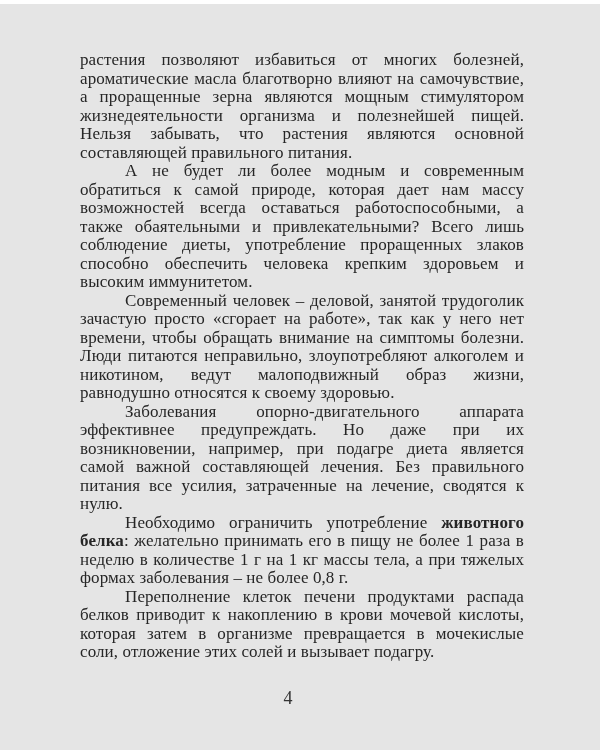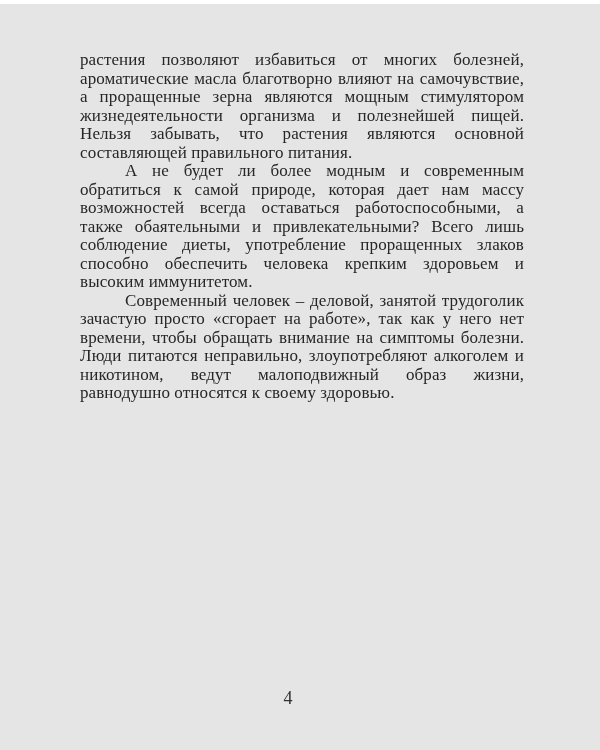--- a/index.html
+++ b/index.html
@@ -61,20 +61,23 @@
 <div class="page">
 
   <div class="text-block">
 
     <p class="para">растения позволяют избавиться от многих болезней, ароматические масла благотворно влияют на самочувствие, а проращенные зерна являются мощным стимулятором жизнедеятельности организма и полезнейшей пищей. Нельзя забывать, что растения являются основной составляющей правильного питания.</p>
 
     <p class="para indent">А не будет ли более модным и современным обратиться к самой природе, которая дает нам массу возможностей всегда оставаться работоспособными, а также обаятельными и привлекательными? Всего лишь соблюдение диеты, употребление проращенных злаков способно обеспечить человека крепким здоровьем и высоким иммунитетом.</p>
 
     <p class="para indent">Современный человек – деловой, занятой трудоголик зачастую просто «сгорает на работе», так как у него нет времени, чтобы обращать внимание на симптомы болезни. Люди питаются неправильно, злоупотребляют алкоголем и никотином, ведут малоподвижный образ жизни, равнодушно относятся к своему здоровью.</p>
 
+    <p class="para indent">Заболевания опорно-двигательного аппарата эффективнее предупреждать. Но даже при их возникновении, например, при подагре диета является самой важной составляющей лечения. Без правильного питания все усилия, затраченные на лечение, сводятся к нулю.</p>
 
+    <p class="para indent"><span>Необходимо ограничить употребление </span><strong class="bold-term">животного белка</strong><span>: желательно принимать его в пищу не более 1 раза в неделю в количестве 1 г на 1 кг массы тела, а при тяжелых формах заболевания – не более 0,8 г.</span></p>
 
+    <p class="para indent">Переполнение клеток печени продуктами распада белков приводит к накоплению в крови мочевой кислоты, которая затем в организме превращается в мочекислые соли, отложение этих солей и вызывает подагру.</p>
 
   </div>
 
   <div class="page-number">4</div>
 
 </div>
 
 </body></html>

